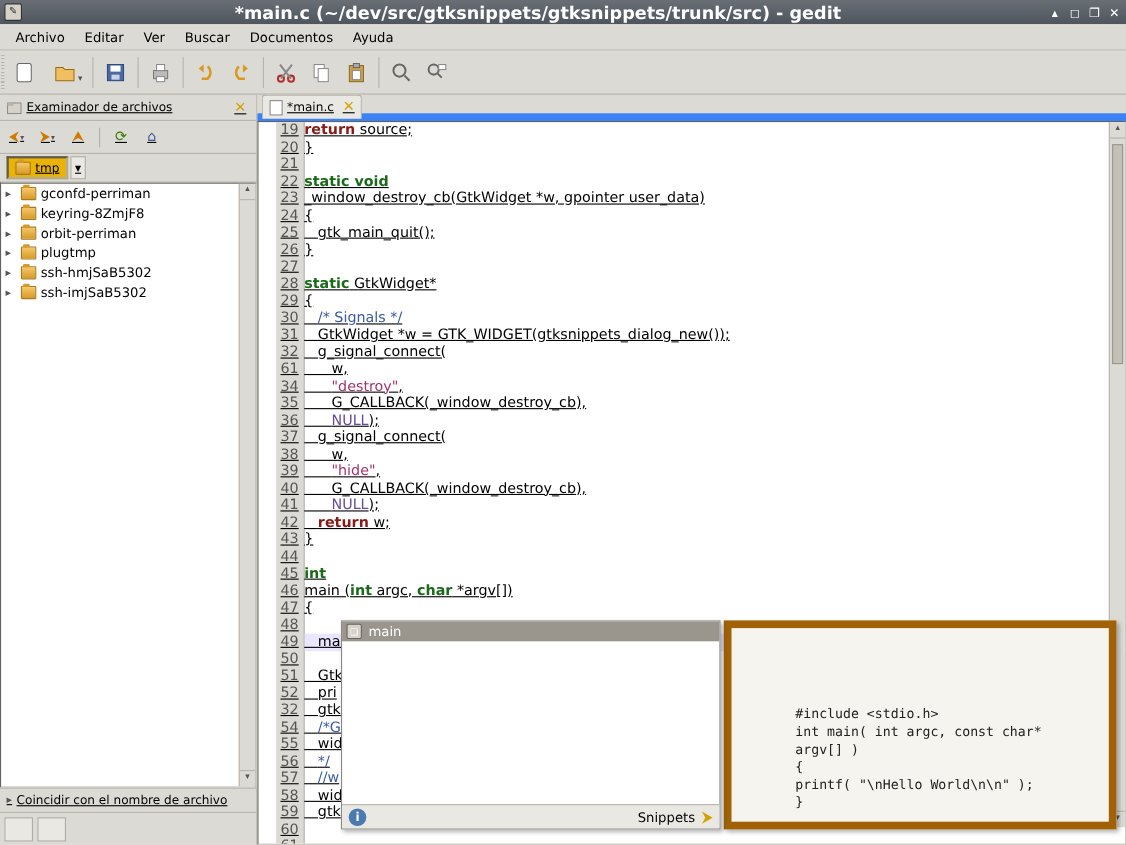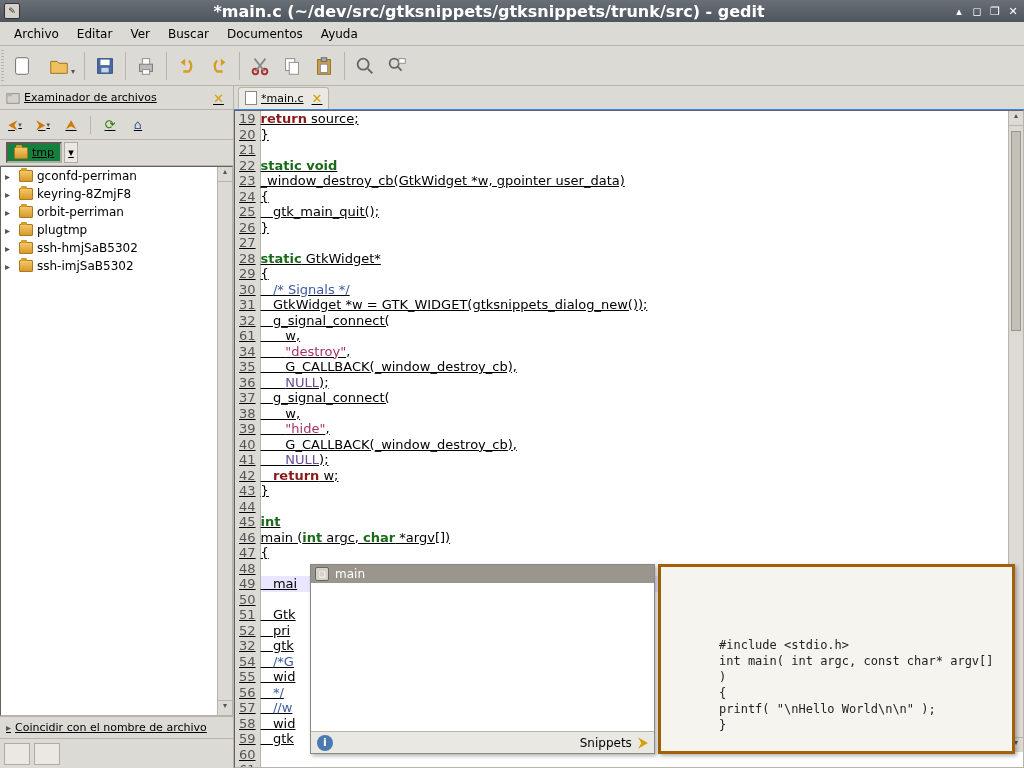--- a/index.html
+++ b/index.html
@@ -36,45 +36,45 @@
   .sp-tab .sp-close { width:14px; height:14px; color:#d59f00; font-weight:bold; cursor:pointer; margin-left:4px; font-size:13px;}
   .sp-nav { height:30px; display:flex; align-items:center; padding:0 6px; gap:10px; border-bottom:1px solid #b8b4ab; }
   .sp-nav .nbtn { width:18px; height:18px; display:flex; align-items:center; justify-content:center; cursor:pointer; font-size:13px; }
   .nbtn.orange { color:#d07a00; }
   .nbtn.green { color:#3a7a00; }
   .nbtn.blue { color:#3a5aa0; }
   .nbtn .dd { font-size:7px; margin-left:1px; color:#555;}
   .sp-nsep { width:1px; height:18px; background:#b8b4ab; }
   .sp-path { height:26px; display:flex; padding:2px 6px; gap:2px; border-bottom:1px solid #b8b4ab;}
   .sp-path .pbtn { border:1px solid #b0aca3; background:#eae8e3; padding:2px 6px; display:flex; align-items:center; gap:4px; font-size:11px; cursor:pointer;}
-  .sp-path .pbtn.active { border:2px inset #b0aca3; background:#15803d;}
+  .sp-path .pbtn.active { border:2px inset #b0aca3; background:#eab308;}
   .sp-path .folder-ic { width:14px; height:12px; background:linear-gradient(#f5c76a,#d69a2a); border:1px solid #a87a1a; border-radius:1px; position:relative;}
   .sp-path .folder-ic::before{content:""; position:absolute; top:-3px; left:1px; width:6px; height:3px; background:#d69a2a; border-radius:1px 1px 0 0;}
   .sp-tree { flex:1; background:#fff; border:1px inset #b8b4ab; margin:0; overflow:auto; position:relative; }
   .sp-tree-inner { position:absolute; top:0; left:0; right:15px; bottom:0; }
   .sp-sb { position:absolute; top:0; right:0; width:15px; bottom:0; background:#dcdad5; border-left:1px solid #b8b4ab;}
   .sp-sb::before{content:"▴"; position:absolute; top:0; left:0; right:0; height:14px; font-size:8px; text-align:center; color:#555; border-bottom:1px solid #b8b4ab;}
   .sp-sb::after{content:"▾"; position:absolute; bottom:0; left:0; right:0; height:14px; font-size:8px; text-align:center; color:#555; border-top:1px solid #b8b4ab;}
   .tree-row { display:flex; align-items:center; padding:2px 4px; gap:4px; cursor:pointer;}
   .tree-row .exp { width:10px; font-size:10px; color:#555;}
   .tree-row .folder-ic { width:14px; height:12px; background:linear-gradient(#f5c76a,#d69a2a); border:1px solid #a87a1a; border-radius:1px; position:relative;}
   .tree-row .folder-ic::before{content:""; position:absolute; top:-3px; left:1px; width:6px; height:3px; background:#d69a2a; border-radius:1px 1px 0 0;}
   .sp-bottom { height:22px; border-top:1px solid #b8b4ab; display:flex; align-items:center; padding:0 6px; gap:4px; font-size:11px; }
   .sp-bottom .exp { font-size:10px; color:#555;}
   .sp-status { height:30px; border-top:1px solid #b8b4ab; display:flex; align-items:center; padding:0 4px; gap:4px;}
   .sp-status .sbox { width:26px; height:22px; border:1px solid #b0aca3; background:#eae8e3;}
 
   
   .editorarea { flex:1; display:flex; flex-direction:column; background:#dcdad5; }
-  .tabs { height:24px; display:flex; align-items:center; padding:0 4px; border-bottom:1px solid #3b82f6; }
+  .tabs { height:24px; display:flex; align-items:flex-start; padding:0 4px; border-bottom:7px solid #3b82f6; }
   .tab { height:22px; border:1px solid #b8b4ab; border-bottom:none; background:#eae8e3; display:flex; align-items:center; padding:0 6px; gap:4px; border-radius:3px 3px 0 0; font-size:11px; cursor:pointer;}
   .tab .doc-ic{width:12px;height:14px;background:#fff;border:1px solid #888;position:relative;}
   .tab .tclose{color:#d59f00; font-weight:bold; font-size:13px; margin-left:4px;}
   .editor-scroll { flex:1; position:relative; background:#fff; border:1px inset #b8b4ab; margin:0; overflow:hidden; }
-  .editor { font-family:"DejaVu Sans Mono","Courier New",monospace; font-size:13px; line-height:15.5px; display:flex; height:100%; }
+  .editor { font-family:"DejaVu Sans Mono","Courier New",monospace; font-size:13px; line-height:15.5px; display:flex; height:100%;margin-left:16px; }
   .gutter { background:#dcdad5; color:#555; text-align:right; padding:0 4px; border-right:1px solid #b8b4ab; user-select:none; }
   .gutter .ln { height:15.5px; }
   .code { flex:1; position:relative; }
   .code .cl { height:15.5px; white-space:pre; padding-left:0;}
   .cl.current { background:#eae6ff; }
   .kw { color:#8a1a1a; font-weight:bold; }
   .ty { color:#1a6a1a; font-weight:bold; }
   .str { color:#a6326e; }
   .cm { color:#3a5aa0; font-style:normal; }
   .nul { color:#6a4a9a; }
@@ -87,21 +87,21 @@
   .ac-pop { position:absolute; left:310px; top:564px; width:345px; background:#fff; border:1px solid #888; box-shadow:2px 2px 4px rgba(0,0,0,.3); z-index:10;}
   .ac-pop .ac-row { height:18px; display:flex; align-items:center; gap:6px; padding:0 4px; font-size:12px; }
   .ac-pop .ac-row.sel { background:#9a968e; color:#fff; }
   .ac-pop .ac-ic { width:14px; height:14px; background:#d6d2c9; border:1px solid #666; border-radius:2px; display:flex; align-items:center; justify-content:center; font-size:8px;}
   .ac-pop .ac-body { height:148px; }
   .ac-status { height:22px; border-top:1px solid #b8b4ab; background:#eae8e3; display:flex; align-items:center; padding:0 6px; gap:6px; justify-content:flex-end;}
   .ac-status .info-ic{width:16px;height:16px;background:#4a7ab0;border-radius:50%;color:#fff;display:flex;align-items:center;justify-content:center;font-size:11px;font-weight:bold;margin-right:auto;}
   .ac-status .arrow{color:#d59f00; font-size:14px;}
 
   
-  .ac-tip { position:absolute; left:658px; top:564px; width:357px; height:190px; background:#f6f4ee; border:3px solid #a16207; box-shadow:2px 2px 4px rgba(0,0,0,.3); z-index:9; padding:70px 16px 8px 58px; font-family:"DejaVu Sans Mono",monospace; font-size:12px; line-height:16px; color:#222;}
+  .ac-tip { position:absolute; left:658px; top:564px; width:357px; height:190px; background:#f6f4ee; border:7px solid #a16207; box-shadow:2px 2px 4px rgba(0,0,0,.3); z-index:9; padding:70px 16px 8px 58px; font-family:"DejaVu Sans Mono",monospace; font-size:12px; line-height:16px; color:#222;}
 
 </style>
 </head>
 <body>
 
 <div class="titlebar">
   <div class="ticon">✎</div>
   <div class="ttxt">*main.c (~/dev/src/gtksnippets/gtksnippets/trunk/src) - gedit</div>
   <div class="wbtns">
     <div class="wbtn">▴</div>

